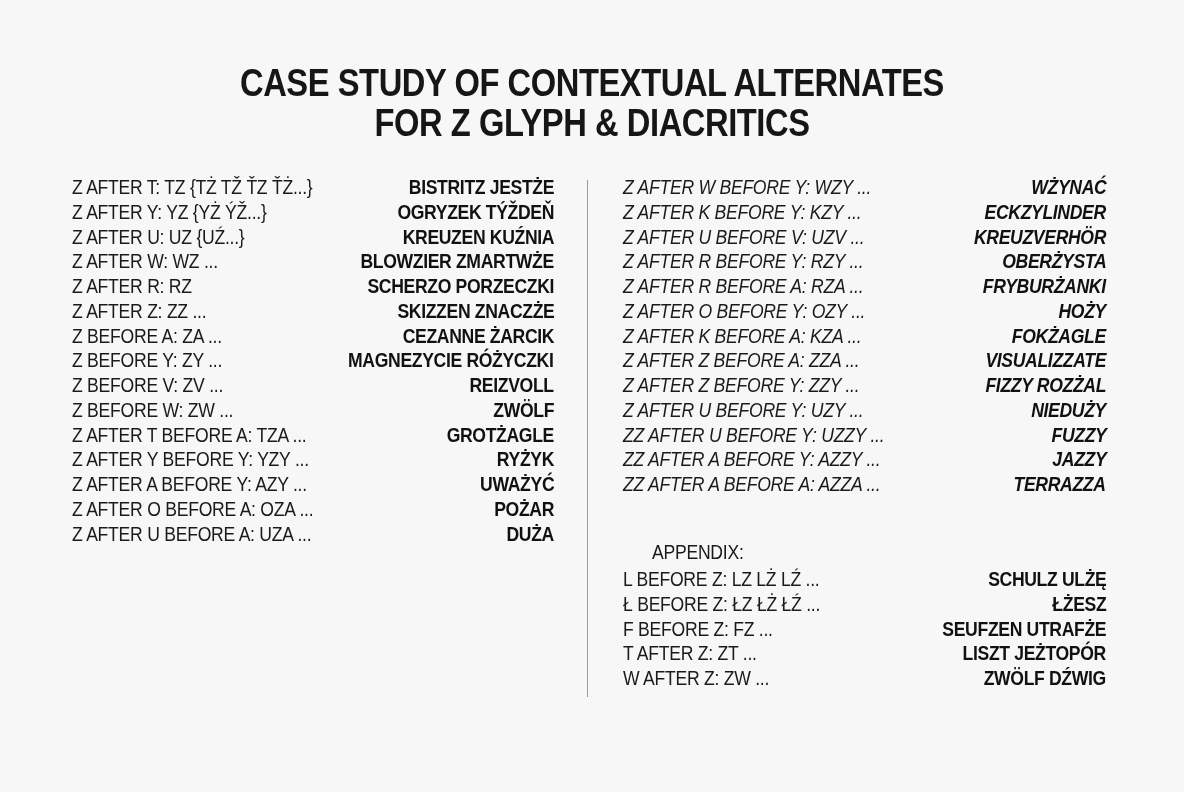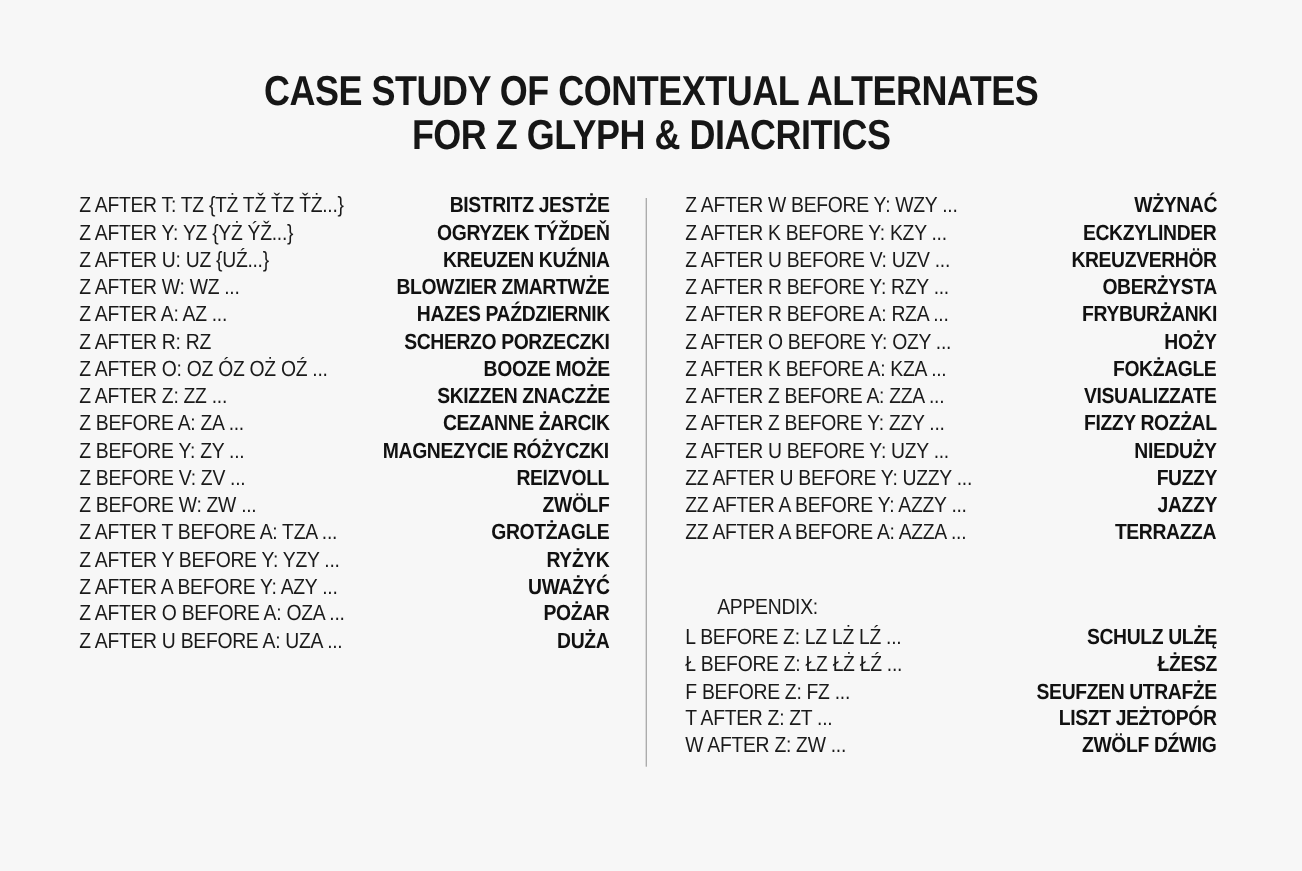--- a/index.html
+++ b/index.html
@@ -23,21 +23,21 @@
     letter-spacing: -0.5px;
     transform: scaleX(0.86);
     transform-origin: center;
   }
   .title div { white-space: nowrap; }
   .col {
     position: absolute;
     top: 175px;
   }
   .col.left { left: 72px; width: 482px; }
-  .col.right { left: 623px; width: 483px; }
+  .col.right { left: 623px; width: 483px; font-style: italic; }
   .row {
     display: flex;
     justify-content: space-between;
     align-items: center;
     height: 24.75px;
     line-height: 24.75px;
     white-space: nowrap;
   }
   .lbl {
     font-family: "Liberation Sans", sans-serif;
@@ -99,32 +99,24 @@
     </div>
   <div class="row">
       <span class="lbl">Z AFTER U: UZ {UŹ...}</span>
       <span class="ex">KREUZEN KUŹNIA</span>
     </div>
   <div class="row">
       <span class="lbl">Z AFTER W: WZ ...</span>
       <span class="ex">BLOWZIER ZMARTWŻE</span>
     </div>
   <div class="row">
-      <span class="lbl">Z AFTER A: AZ ...</span>
-      <span class="ex">HAZES PAŹDZIERNIK</span>
-    </div>
-  <div class="row">
       <span class="lbl">Z AFTER R: RZ</span>
       <span class="ex">SCHERZO PORZECZKI</span>
     </div>
   <div class="row">
-      <span class="lbl">Z AFTER O: OZ ÓZ OŻ OŹ ...</span>
-      <span class="ex">BOOZE MOŻE</span>
-    </div>
-  <div class="row">
       <span class="lbl">Z AFTER Z: ZZ ...</span>
       <span class="ex">SKIZZEN ZNACZŻE</span>
     </div>
   <div class="row">
       <span class="lbl">Z BEFORE A: ZA ...</span>
       <span class="ex">CEZANNE ŻARCIK</span>
     </div>
   <div class="row">
       <span class="lbl">Z BEFORE Y: ZY ...</span>
       <span class="ex">MAGNEZYCIE RÓŻYCZKI</span>

